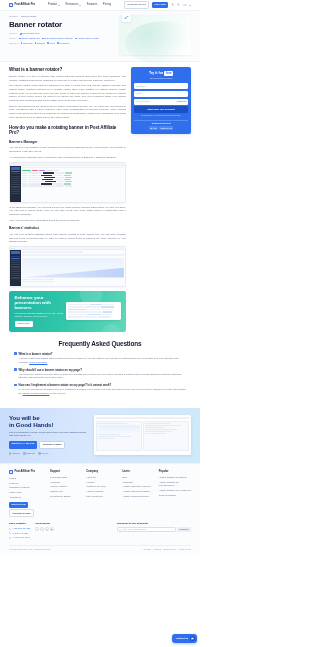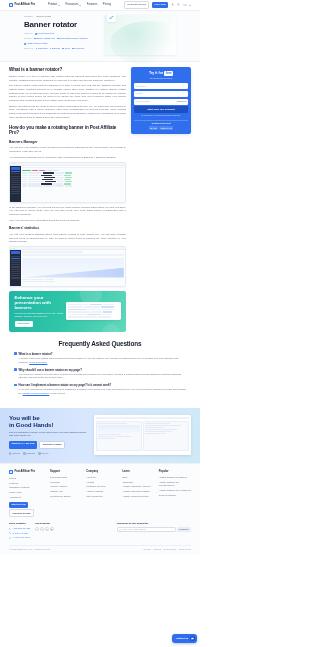--- a/index.html
+++ b/index.html
@@ -35,21 +35,21 @@
     padding: 1.3px 2.2px; background: #fff; white-space: nowrap;
   }
   .btn-primary {
     font-size: 2.5px; color: #fff; background: #2f6fed; border-radius: 1.2px;
     padding: 1.4px 2.6px; white-space: nowrap; font-weight: 600;
   }
   .nav-icon { width: 3.4px; height: 3.4px; color: #57607a; display:flex; align-items:center; justify-content:center; font-size:3px;}
   .flag { width: 4px; height: 2.8px; border-radius: 0.4px; background: linear-gradient(#d24b4b 0 33%, #fff 33% 66%, #2f4fa0 66%); border: 0.3px solid #dde2ec; }
 
   
-  .hero { background: #fbfcfe; padding: 4px 24px 6px; border-bottom: 0.4px solid #eef1f6; }
+  .hero { background: #fbfcfe; padding: 4px 9px 6px; border-bottom: 0.4px solid #eef1f6; }
   .hero-inner { display: flex; gap: 6px; }
   .hero-left { flex: 1 1 auto; min-width: 0; }
   .crumb { display: flex; align-items: center; gap: 1.3px; font-size: 2.3px; color: #98a0b3; margin-bottom: 2.4px; }
   .crumb b { color: #6d768c; font-weight: 400; }
   h1.title { font-size: 8px; font-weight: 700; color: #161c2d; letter-spacing: -0.18px; margin-bottom: 3px; line-height: 1.05; }
   .meta-row { display: flex; align-items: flex-start; gap: 2.2px; margin-bottom: 1.6px; flex-wrap: wrap; }
   .meta-label { font-size: 2.2px; color: #a3aabb; min-width: 8px; }
   .chip { font-size: 2.2px; color: #2f6fed; display: inline-flex; align-items: center; gap: 0.7px; white-space: nowrap; }
   .chip .dot { width: 1.6px; height: 1.6px; border-radius: 50%; background: #2f6fed; opacity: .75; }
   .hero-art {

